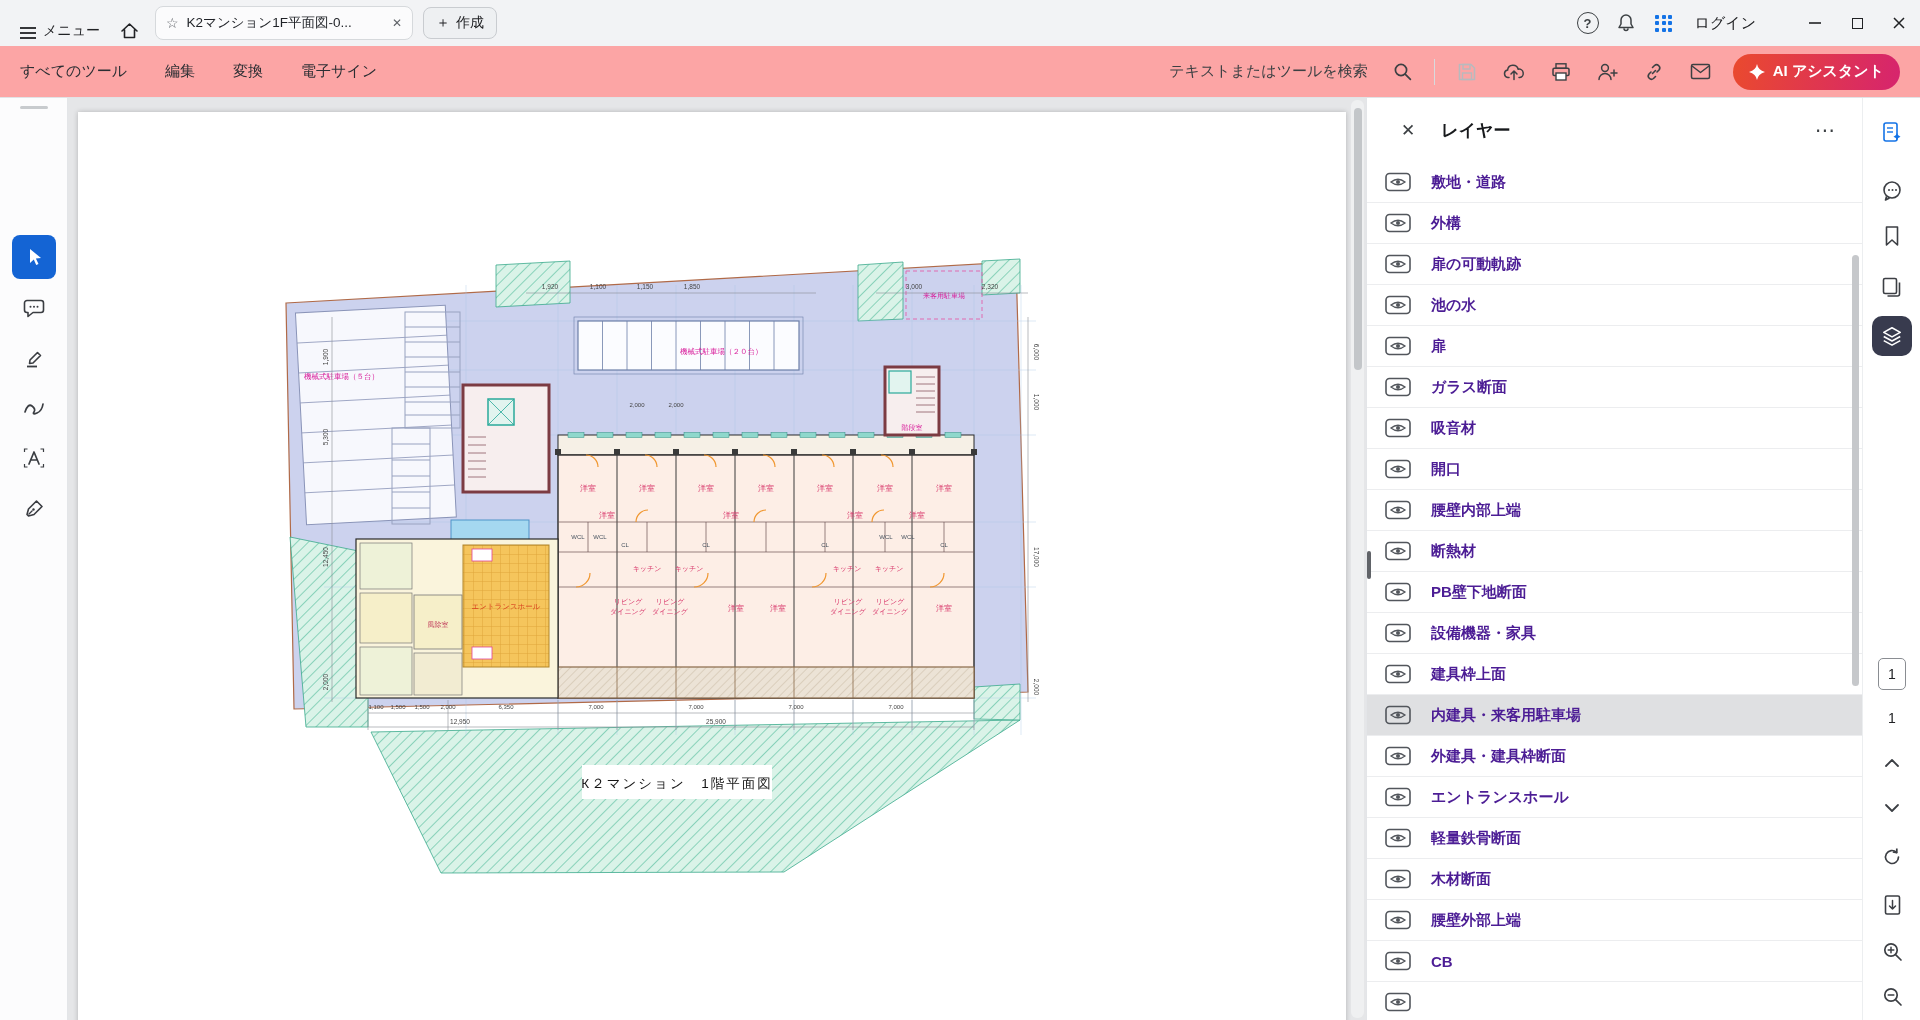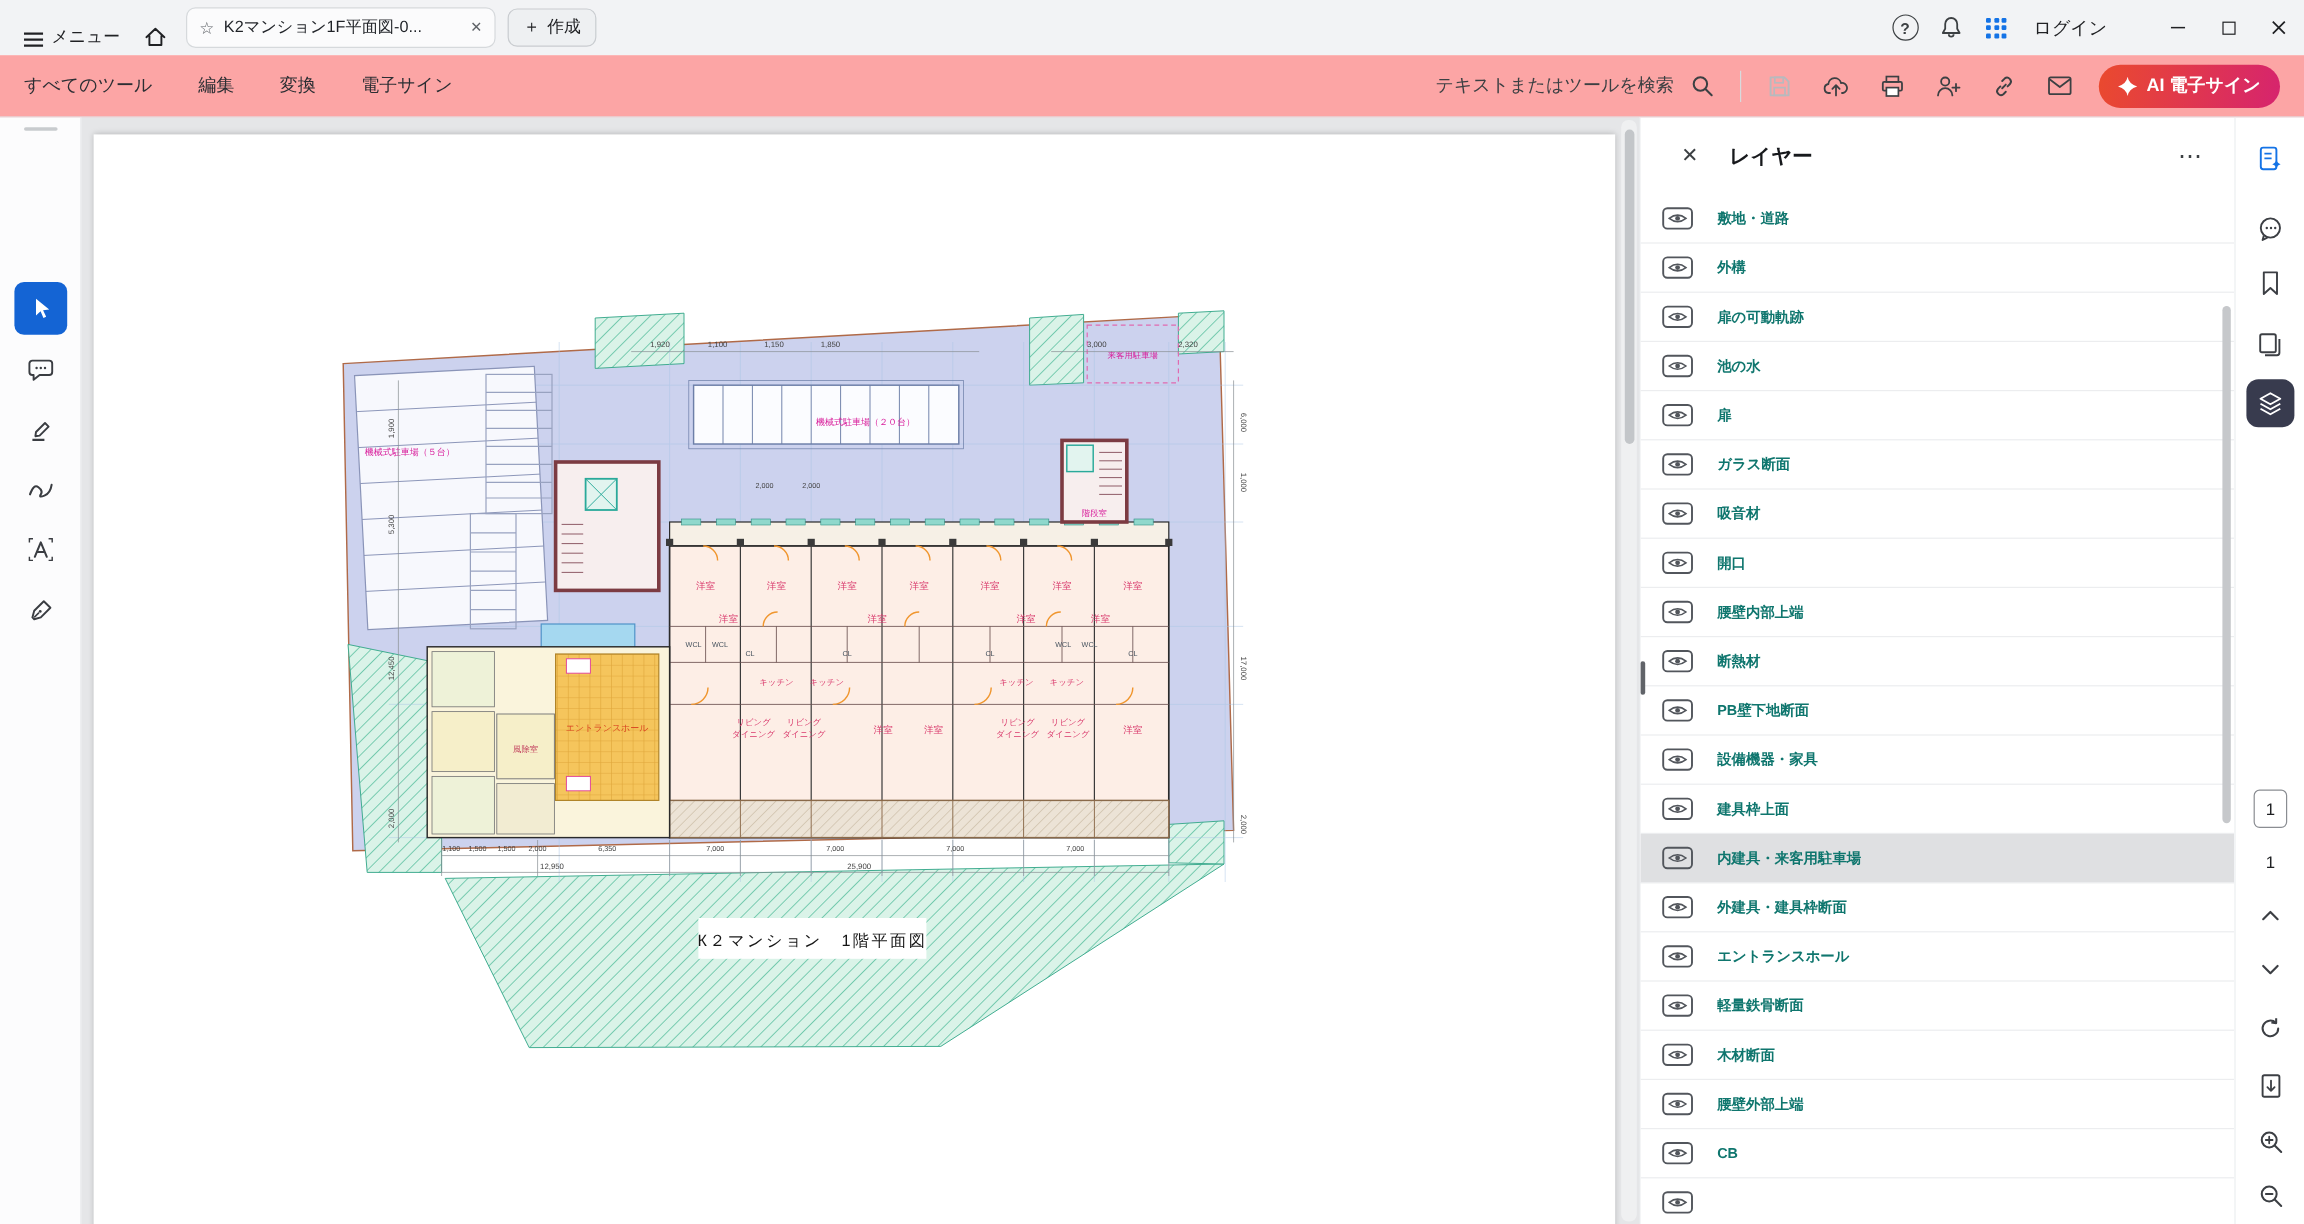--- a/index.html
+++ b/index.html
@@ -27,21 +27,21 @@
   .login-btn { font-size:15px; color:#202124; padding:0 12px; cursor:pointer; background:none; border:none; }
   .win-btn { width:42px; height:46px; display:flex; align-items:center; justify-content:center; color:#202124; cursor:pointer; }
   .max-box { width:11px; height:11px; border:1.4px solid #202124; }
   .icon-btn { background:none; border:none; cursor:pointer; display:flex; align-items:center; justify-content:center; }
 
   
   #toolbar { position:absolute; top:46px; left:0; right:0; height:52px; background:#fca5a5;
              border-bottom:1px solid #e1e3e6; display:flex; align-items:center; padding:0 20px; }
   .tool-item { font-size:15px; color:#2b2e33; margin-right:38px; cursor:pointer; white-space:nowrap; }
   #toolbar .right { margin-left:auto; display:flex; align-items:center; gap:22px; }
-  .search-box { display:flex; align-items:center; gap:14px; cursor:pointer; }
+  .search-box { display:flex; align-items:center; gap:25px; cursor:pointer; }
   .search-box span { font-size:15px; color:#3c4043; }
   .v-div { width:1px; height:26px; background:#d8dadd; }
   .tb-icons { display:flex; align-items:center; gap:26px; }
   .ai-btn { display:flex; align-items:center; gap:8px; height:36px; padding:0 16px; border:none; border-radius:18px;
             background:linear-gradient(100deg,#ea4a2e,#d6246e); color:#fff; font-size:15px; font-weight:bold; cursor:pointer; }
 
   
   #toolrail { position:absolute; left:0; top:98px; bottom:0; width:68px; background:#fcfcfd; border-right:1px solid #e3e5e8; }
   #toolrail .grabber { position:absolute; top:8px; left:20px; width:28px; height:3px; border-radius:2px; background:#c8cbce; }
   .rail-btn { position:absolute; left:12px; width:44px; height:44px; border-radius:8px; border:none; background:transparent;
@@ -57,21 +57,21 @@
   #canvas-scroll .thumb { position:absolute; top:8px; left:2.5px; width:8px; height:262px; background:#c3c6c9; border-radius:4px; }
 
   
   #layers-panel { position:absolute; left:1366px; top:98px; width:496px; bottom:0; background:#fff; border-left:1px solid #e3e5e8; overflow:hidden; }
   #layers-panel .panel-header { height:64px; display:flex; align-items:center; padding:0 26px 0 34px; gap:26px; }
   #layers-panel .panel-title { font-size:17px; font-weight:bold; color:#17191c; }
   #layers-panel .panel-close { font-size:17px; color:#3c4043; cursor:pointer; }
   #layers-panel .panel-more { margin-left:auto; font-size:20px; color:#3c4043; letter-spacing:1px; cursor:pointer; }
   .layer-row { height:41px; display:flex; align-items:center; gap:20px; padding-left:18px; border-bottom:1px solid #ecedef; cursor:pointer; }
   .layer-row.selected { background:#dfe0e2; }
-  .layer-label { font-size:12px; font-weight:bold; color:#0f766e; }
+  .layer-label { font-size:15px; font-weight:bold; color:#4c1d95; }
   .eye-badge { display:flex; align-items:center; }
   #layers-scroll { position:absolute; right:3px; top:157px; width:7px; height:431px; background:#c6c8cb; border-radius:4px; }
   #layers-drag { position:absolute; left:0; top:453px; width:4px; height:28px; background:#606368; border-radius:2px; }
 
   
   #rightrail { position:absolute; left:1862px; top:98px; right:0; bottom:0; background:#fff; border-left:1px solid #eceef0; }
   .rr-btn { position:absolute; left:9px; width:40px; height:40px; border:none; border-radius:10px; background:transparent;
             display:flex; align-items:center; justify-content:center; color:#3c3f44; cursor:pointer; }
   .rr-btn.active { background:#383b4e; color:#fff; }
   .page-box { position:absolute; left:15px; top:560px; width:28px; height:32px; border:1px solid #8a8d92; border-radius:5px;
@@ -201,21 +201,21 @@
           <svg width="21" height="17" viewBox="0 0 21 17">
               <rect x="1.5" y="1.5" width="18" height="14" rx="1.5" fill="none" stroke="#3c4043" stroke-width="1.5"></rect>
               <path d="M2 3 L10.5 9.5 L19 3" fill="none" stroke="#3c4043" stroke-width="1.5" stroke-linejoin="round"></path>
             </svg>
         </button>
       </div>
       <button class="ai-btn">
         <svg width="16" height="16" viewBox="0 0 16 16">
             <path d="M8 0 Q9 6 16 8 Q9 10 8 16 Q7 10 0 8 Q7 6 8 0 Z" fill="#fff"></path>
           </svg>
-        <span>AI 電子サイン</span>
+        <span>AI アシスタント</span>
       </button>
     </div>
   </div>
 
   <aside id="toolrail">
     <div class="grabber"></div>
     <button class="rail-btn selected" style="top:137px">
       <svg width="20" height="20" viewBox="0 0 20 20">
           <path d="M6 2 L6 16 L9.8 12.4 L12.2 18 L14.5 17 L11.9 11.5 L17 11 Z" fill="currentColor"></path>
         </svg>

